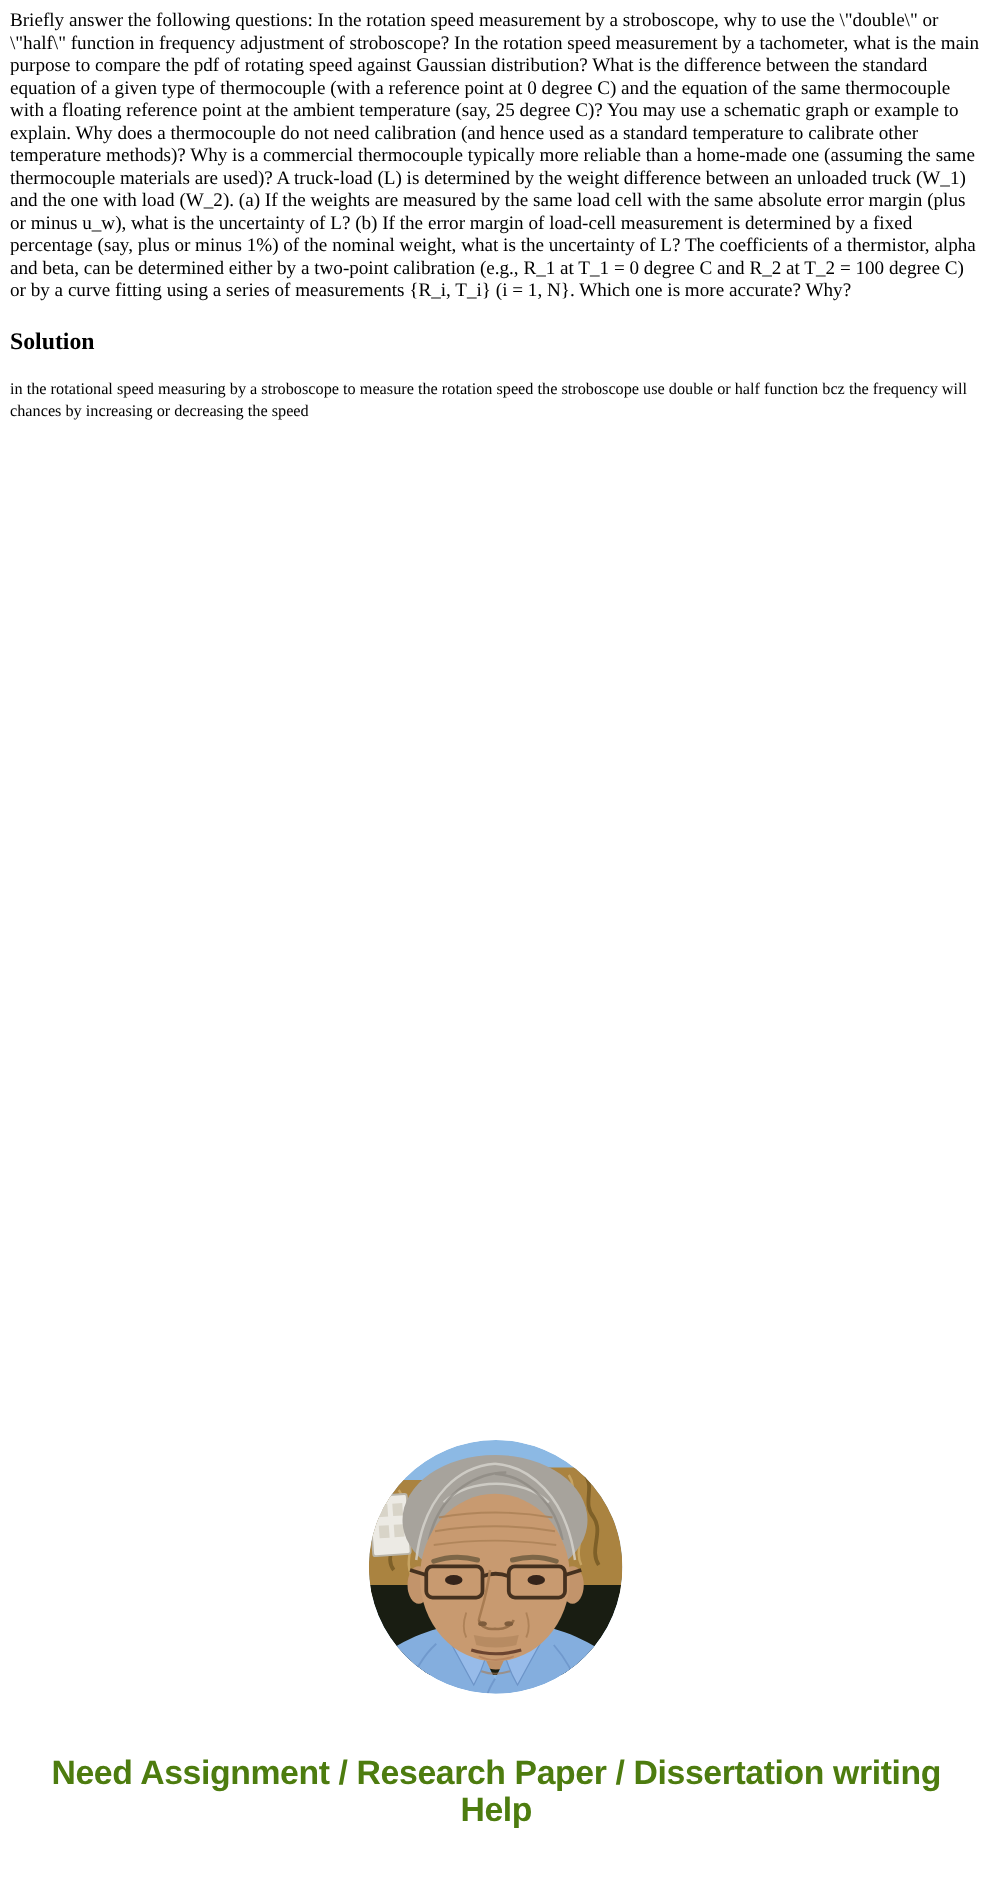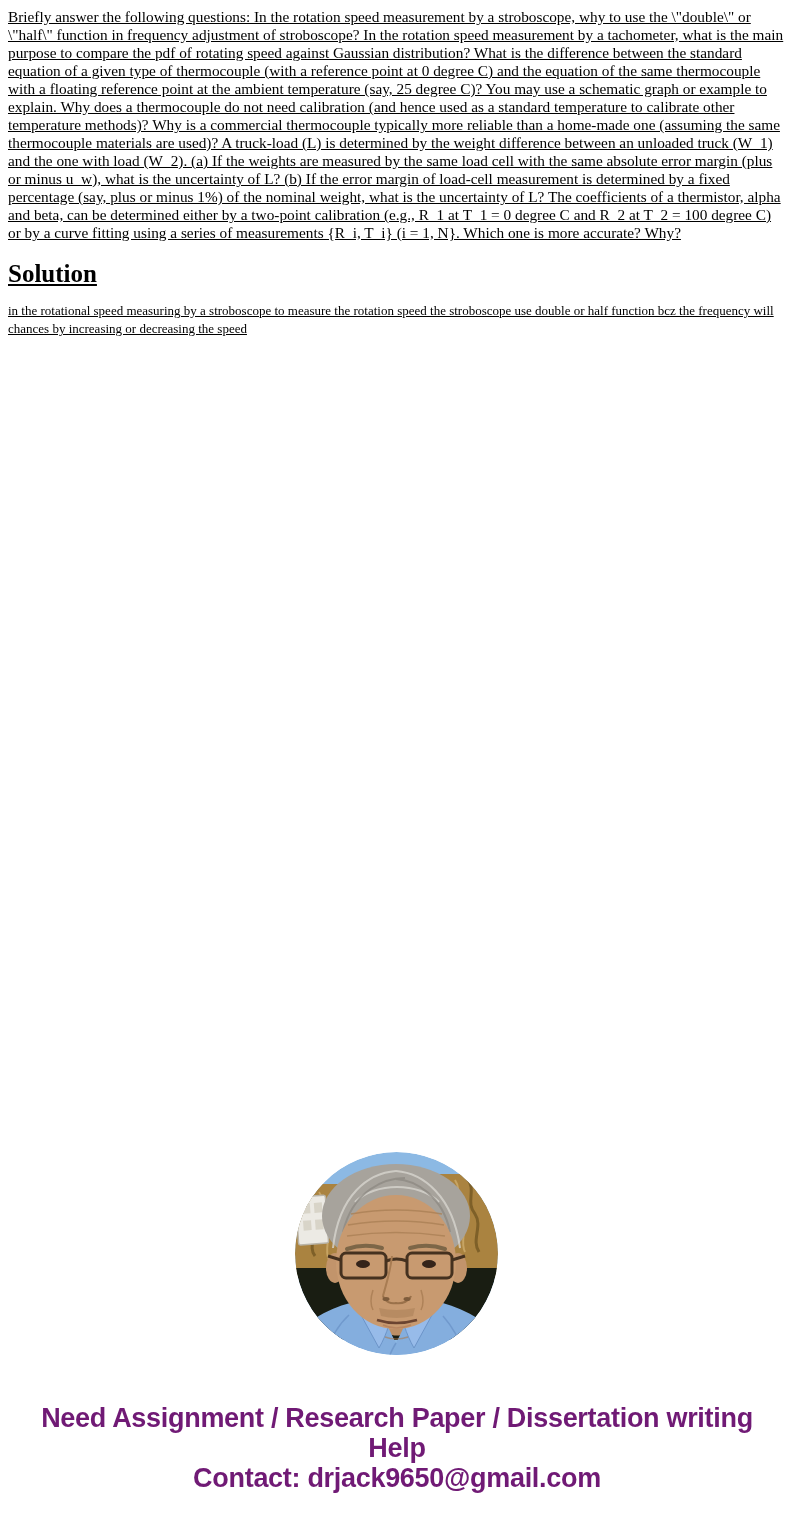--- a/index.html
+++ b/index.html
@@ -13,30 +13,29 @@
     position: relative;
     overflow: hidden;
     font-family: "Liberation Serif", serif;
     color: #000000;
   }
   .content {
     position: absolute;
     top: 0;
     left: 8px;
     width: 778px;
-    text-decoration: underline;
   }
   .question {
     margin: 8px 0 0 0;
     font-size: 15.3px;
     line-height: 18px;
   }
   .solution-heading {
     margin: 21px 0 0 0;
-    font-size: 25px;
+    font-size: 19px;
     line-height: 22px;
     font-weight: 700;
     font-family: "Liberation Serif", serif;
   }
   .solution-para {
     margin: 17px 0 0 0;
     font-size: 13px;
     line-height: 18px;
   }
   .avatar-wrap {
@@ -57,21 +56,21 @@
     position: absolute;
     top: 1403px;
     left: 0;
     width: 794px;
     text-align: center;
     font-family: "Liberation Sans", sans-serif;
     font-weight: 700;
     font-size: 27px;
     line-height: 30px;
     letter-spacing: -0.3px;
-    color: #701a75;
+    color: #4d7c0f;
   }
   .footer-title {
     max-width: 742px;
     margin: 0 auto;
   }
   .footer-contact {
     margin: 0 auto;
   }
 </style>
 </head>
@@ -179,14 +178,13 @@
       <path d="M82,168 Q101,174 122,168" stroke="#6b4430" stroke-width="2.5" fill="none"></path>
       <path d="M88,173 Q101,179 116,173" stroke="#b07c58" stroke-width="1.5" fill="none" opacity="0.7"></path>
 
       <path d="M90,185 Q101,189 113,185" stroke="#a87c52" stroke-width="1.5" fill="none" opacity="0.6"></path>
     </g>
   </svg>
 </div>
 
 <div class="footer">
   <div class="footer-title">Need Assignment / Research Paper / Dissertation writing Help</div>
-  <div class="footer-contact">Contact: drjack9650@gmail.com</div>
 </div>
 
 </body></html>

